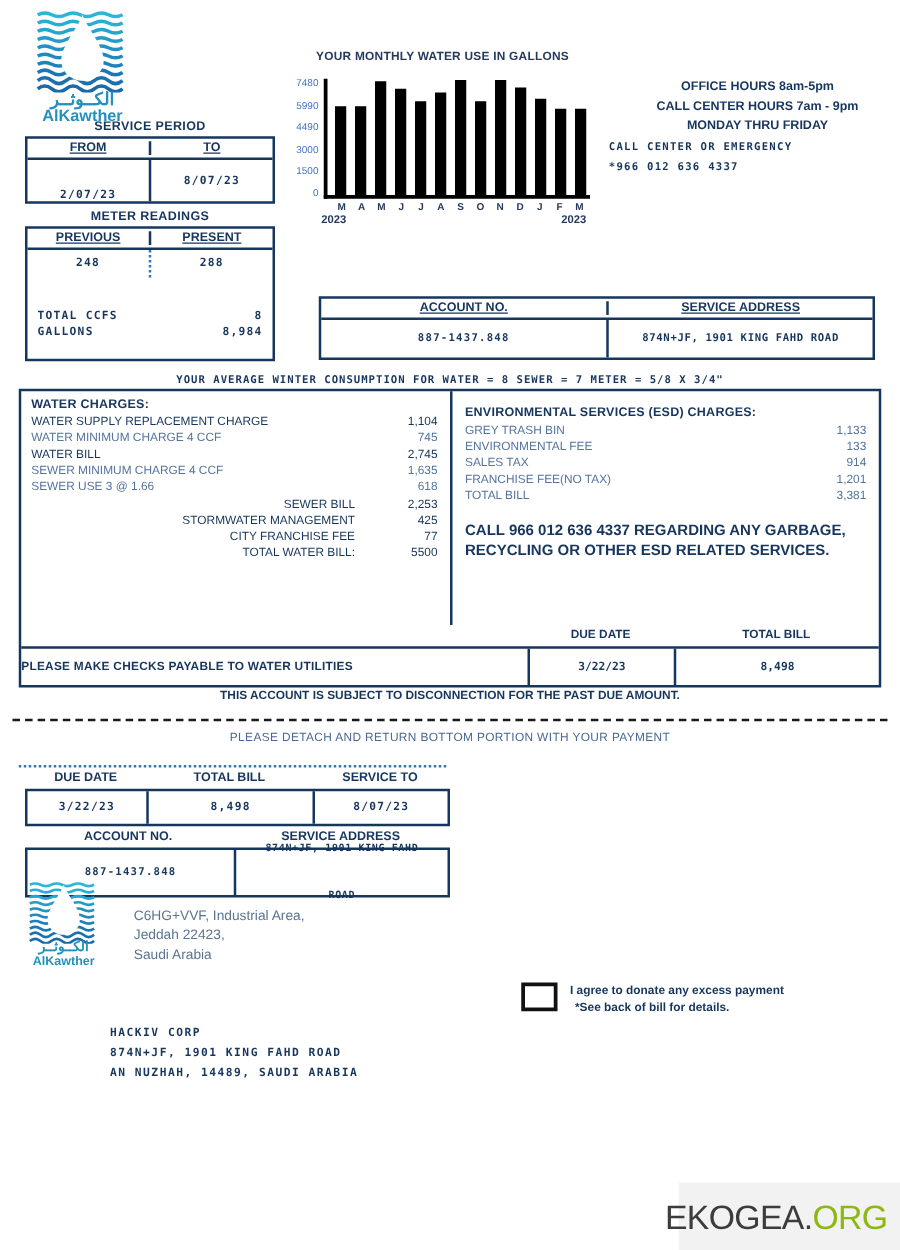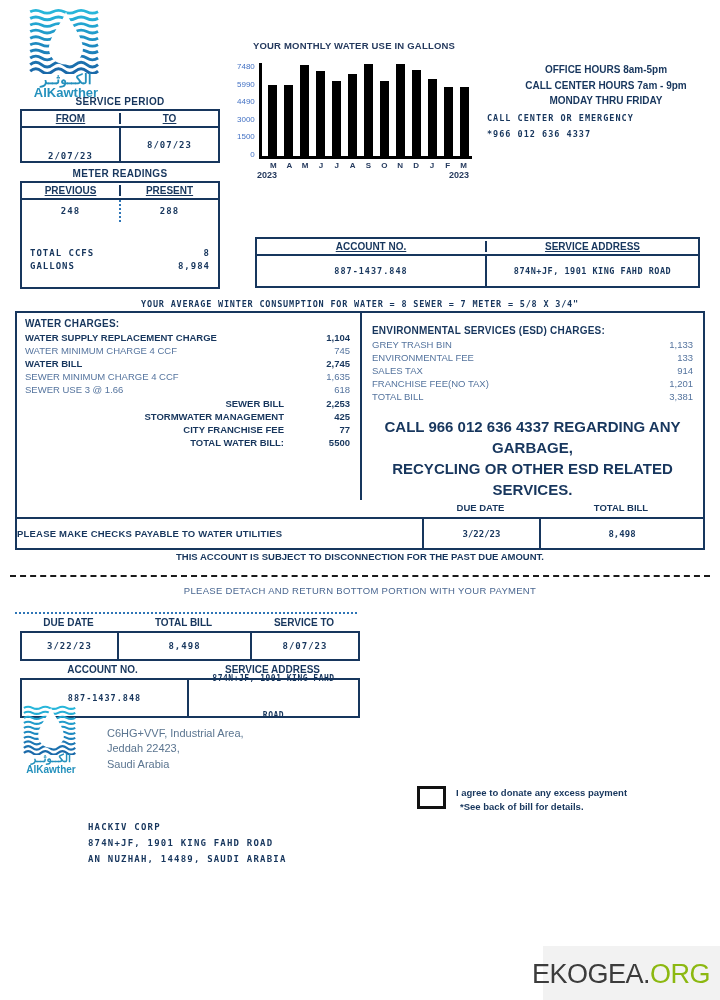--- a/index.html
+++ b/index.html
@@ -50,23 +50,23 @@
 
   
   .bigbox { border:2px solid #17365d; }
   .charges-cols { display:flex; height:187px; }
   .charges-left { width:345px; border-right:2px solid #17365d; padding:5px 10px 0 8px; }
   .charges-right { flex:1; padding:12px 10px 0 10px; }
   .chg-title { font-size:10px; font-weight:bold; color:#17365d; margin-bottom:2px; letter-spacing:.2px; }
   .chg-row { display:flex; font-size:9.5px; color:#55749e; line-height:1.38; }
   .chg-row .lab { flex:1; }
   .chg-row .val { width:52px; text-align:right; }
-  .chg-row.b { font-weight:bold; color:#17365d; }
+  .chg-row.b { font-weight:normal; color:#17365d; }
   .chg-row.ra .lab { text-align:right; padding-right:14px; }
-  .esd-note { font-size:15px; font-weight:bold; color:#17365d; margin-top:12px; line-height:1.4;text-align:center; }
+  .esd-note { font-size:12px; font-weight:bold; color:#17365d; margin-top:12px; line-height:1.4; }
 
   .duedate-labels { position:relative; height:17px; font-size:9.5px; font-weight:bold; }
   .duedate-labels span { position:absolute; text-align:center; top:2px; }
   .pay-row { display:flex; border-top:2px solid #17365d; height:31px; align-items:center;
              font-weight:bold; font-size:9.5px; }
   .pay-msg { width:405px; letter-spacing:.2px; }
   .pay-date { width:117px; text-align:center; border-left:2px solid #17365d; align-self:stretch;
               display:flex; align-items:center; justify-content:center; }
   .pay-amt { flex:1; text-align:center; border-left:2px solid #17365d; align-self:stretch;
              display:flex; align-items:center; justify-content:center; }

